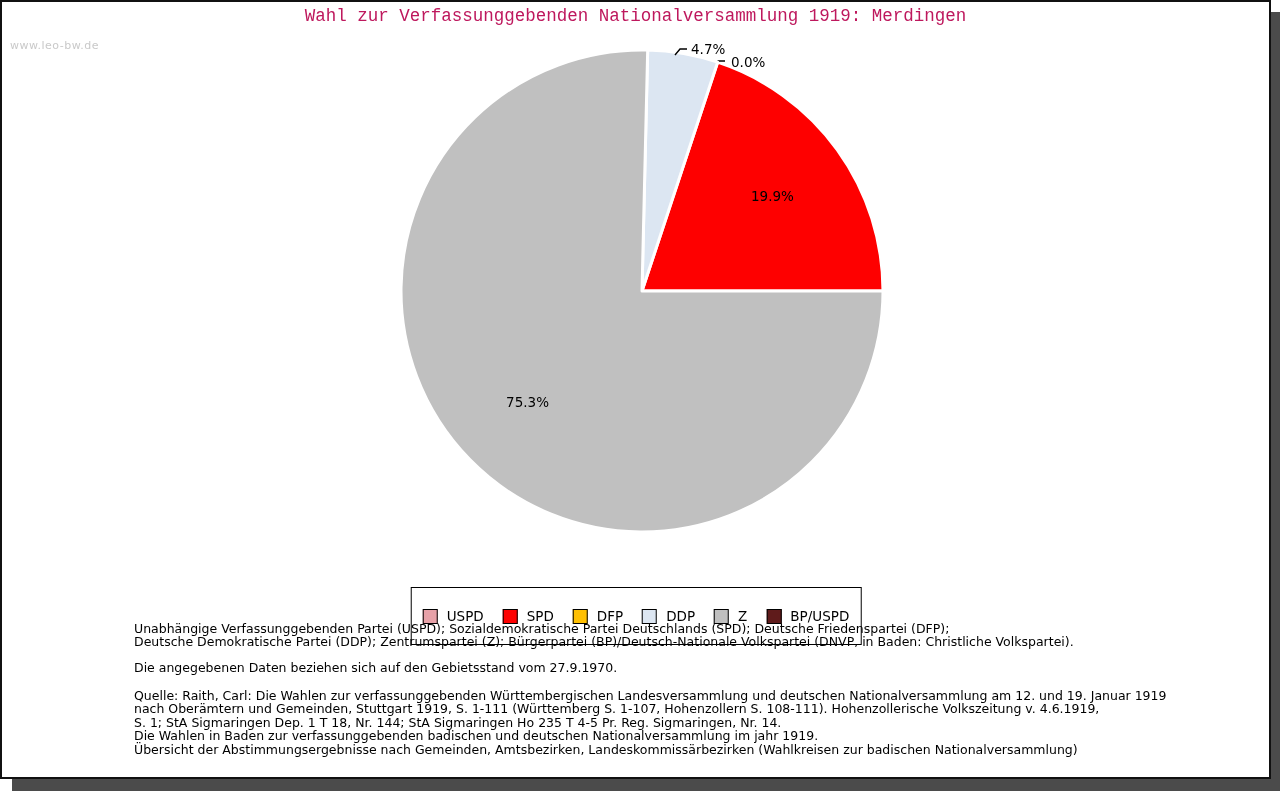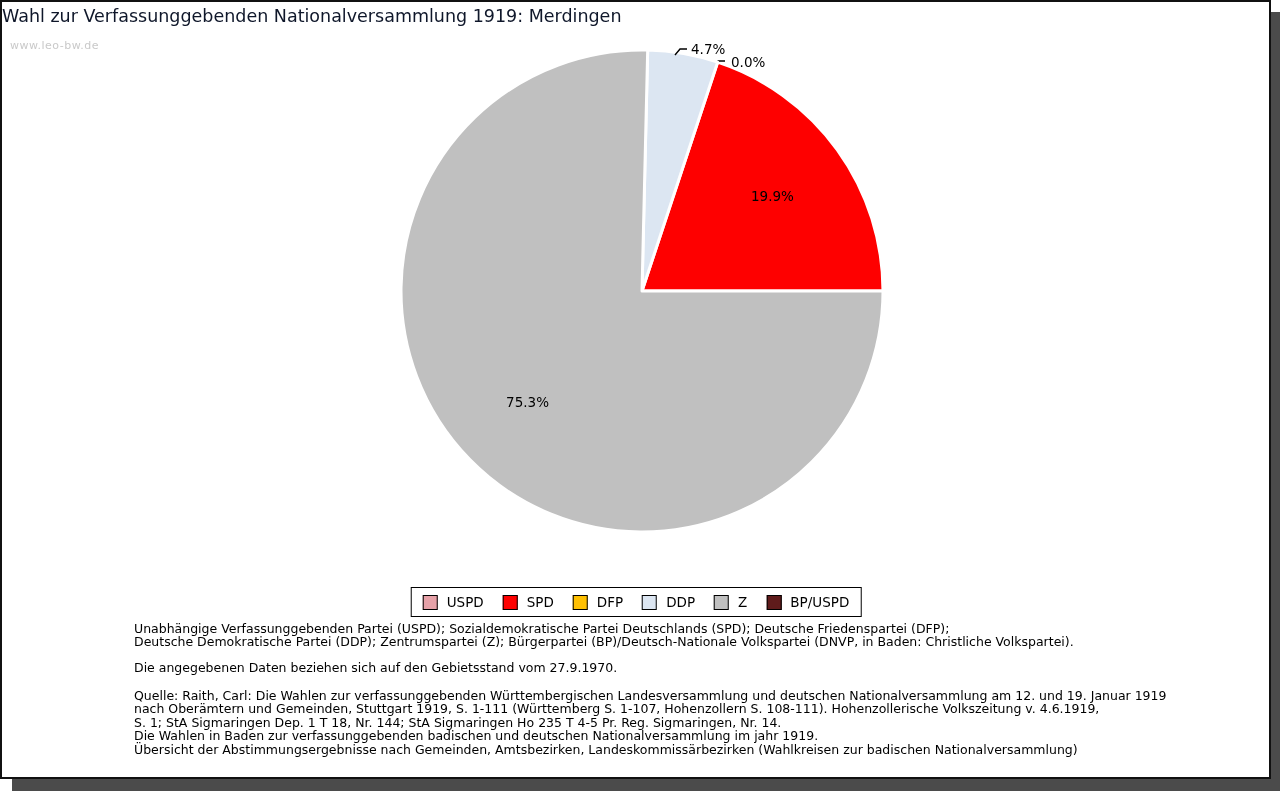--- a/index.html
+++ b/index.html
@@ -15,28 +15,28 @@
   .panel{
     position:absolute;left:0;top:0;width:1271px;height:779px;
     border:2px solid #111;box-sizing:border-box;background:#ffffff;z-index:1;
   }
   .watermark{
     position:absolute;left:8px;top:4px;font-size:11px;color:#c9c9c9;
     letter-spacing:0.5px;
     margin-top:33px;
   }
   .chart-title{
-    position:absolute;left:0;top:4px;width:100%;text-align:left;
-    font-size:17.5px;color:#0f172a;
+    position:absolute;left:0;top:4px;width:100%;text-align:center;
+    font-size:17.5px;color:#be185d;font-family:Liberation Mono, monospace;
   }
   #pie-svg{position:absolute;left:0;top:0;}
   .legend{
     position:absolute;top:585px;left:634px;transform:translateX(-50%);
     display:flex;align-items:center;gap:19px;
-    border:1px solid #000;background:#fff;padding:6px 11px;
+    border:1px solid #000;background:#fff;padding:20px 11px;
     font-size:13.5px;color:#000;white-space:nowrap;
   }
   .legend-item{display:flex;align-items:center;gap:9px;}
   .legend-swatch{
     width:13px;height:13px;border:1px solid #000;display:inline-block;
     box-sizing:content-box;
   }
   .footnotes{position:absolute;left:132px;color:#000;}
   .fline{font-size:12.5px;line-height:13.4px;}
   #abbr-block{top:620px;}

